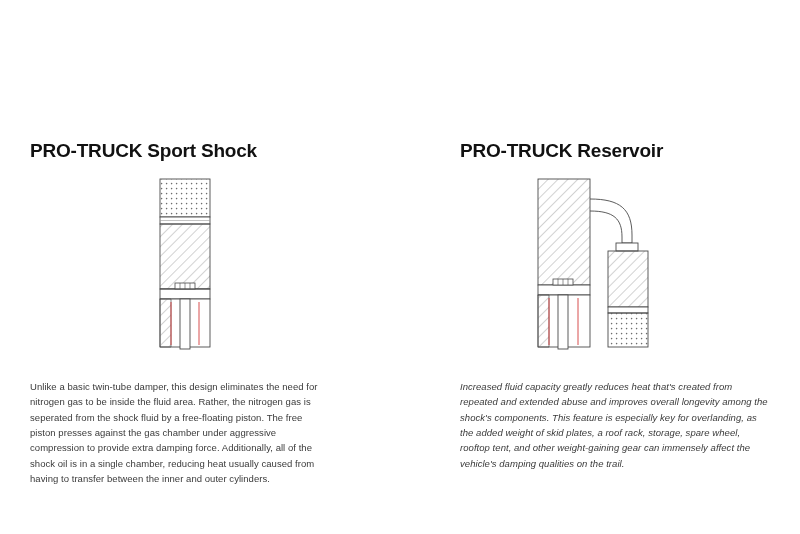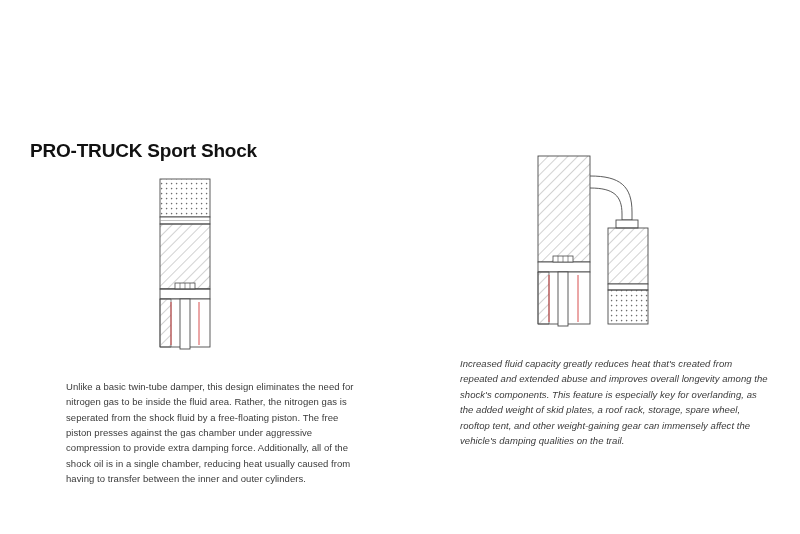--- a/index.html
+++ b/index.html
@@ -43,21 +43,21 @@
     margin: 14px 0 22px 0;
   }
 
   .body-text {
     font-size: 9.5px;
     line-height: 1.62;
     color: #3a3a3a;
     margin: 0;
     letter-spacing: 0.05px;
   }
-  .col-left .body-text { width: 300px; margin-left: 36px; }
+  .col-left .body-text { width: 300px; }
   .col-right .body-text { width: 310px; font-style: italic; }
 
   
   .fig-inner {
     position: absolute;
     left: 0;
     top: 0;
   }
   .fig-left-inner  { left: 110px; }
   .fig-right-inner { left: 60px; }
@@ -105,20 +105,21 @@
           <line x1="59" y1="125" x2="59" y2="168" stroke="#d23b3b" stroke-width="0.9"></line>
           <line x1="20" y1="112" x2="70" y2="112" stroke="#4a4a4a" stroke-width="0.9"></line>
         </svg>
       </div>
     </div>
 
     <p class="body-text">Unlike a basic twin-tube damper, this design eliminates the need for nitrogen gas to be inside the fluid area. Rather, the nitrogen gas is seperated from the shock fluid by a free-floating piston. The free piston presses against the gas chamber under aggressive compression to provide extra damping force. Additionally, all of the shock oil is in a single chamber, reducing heat usually caused from having to transfer between the inner and outer cylinders.</p>
   </div>
 
   <div class="column col-right">
+    <h1 class="heading">PRO-TRUCK Reservoir</h1>
 
     <div class="figure">
       <div class="fig-inner fig-right-inner">
         <svg width="175" height="175" viewBox="0 0 175 175" xmlns="http://www.w3.org/2000/svg">
           <defs>
             <pattern id="hatchR" width="7" height="7" patternTransform="rotate(45)" patternUnits="userSpaceOnUse">
               <line x1="0" y1="0" x2="0" y2="7" stroke="#7d7d7d" stroke-width="0.7"></line>
             </pattern>
             <pattern id="dotsR" width="5" height="5" patternUnits="userSpaceOnUse">
               <circle cx="1.6" cy="1.6" r="0.8" fill="#6d6d6d"></circle>

